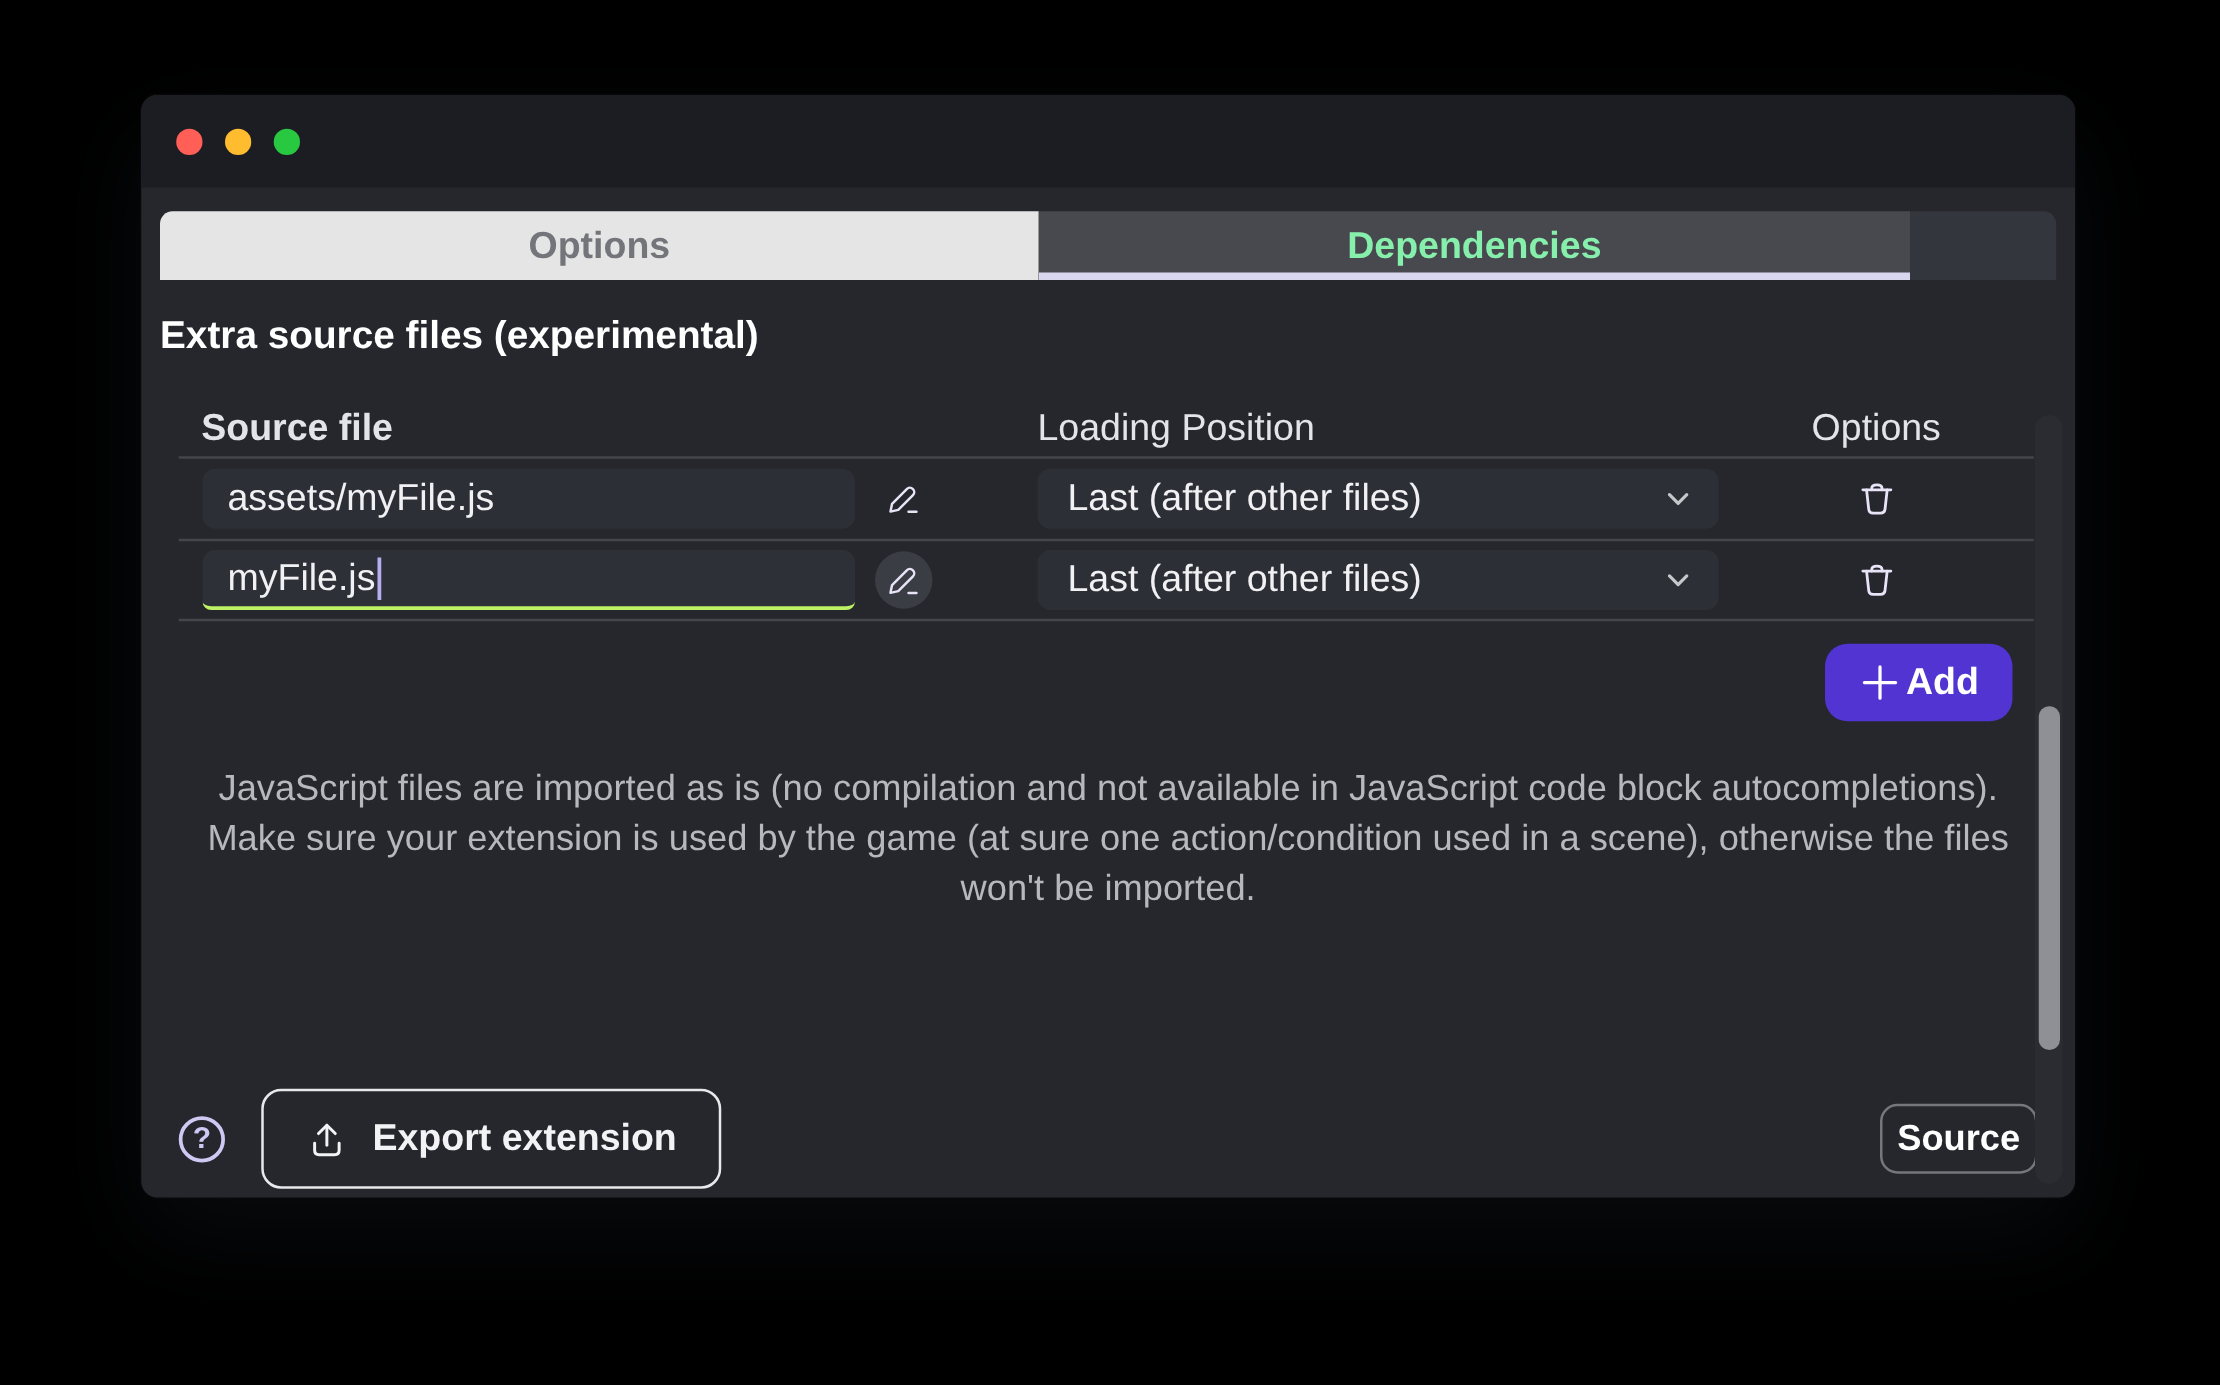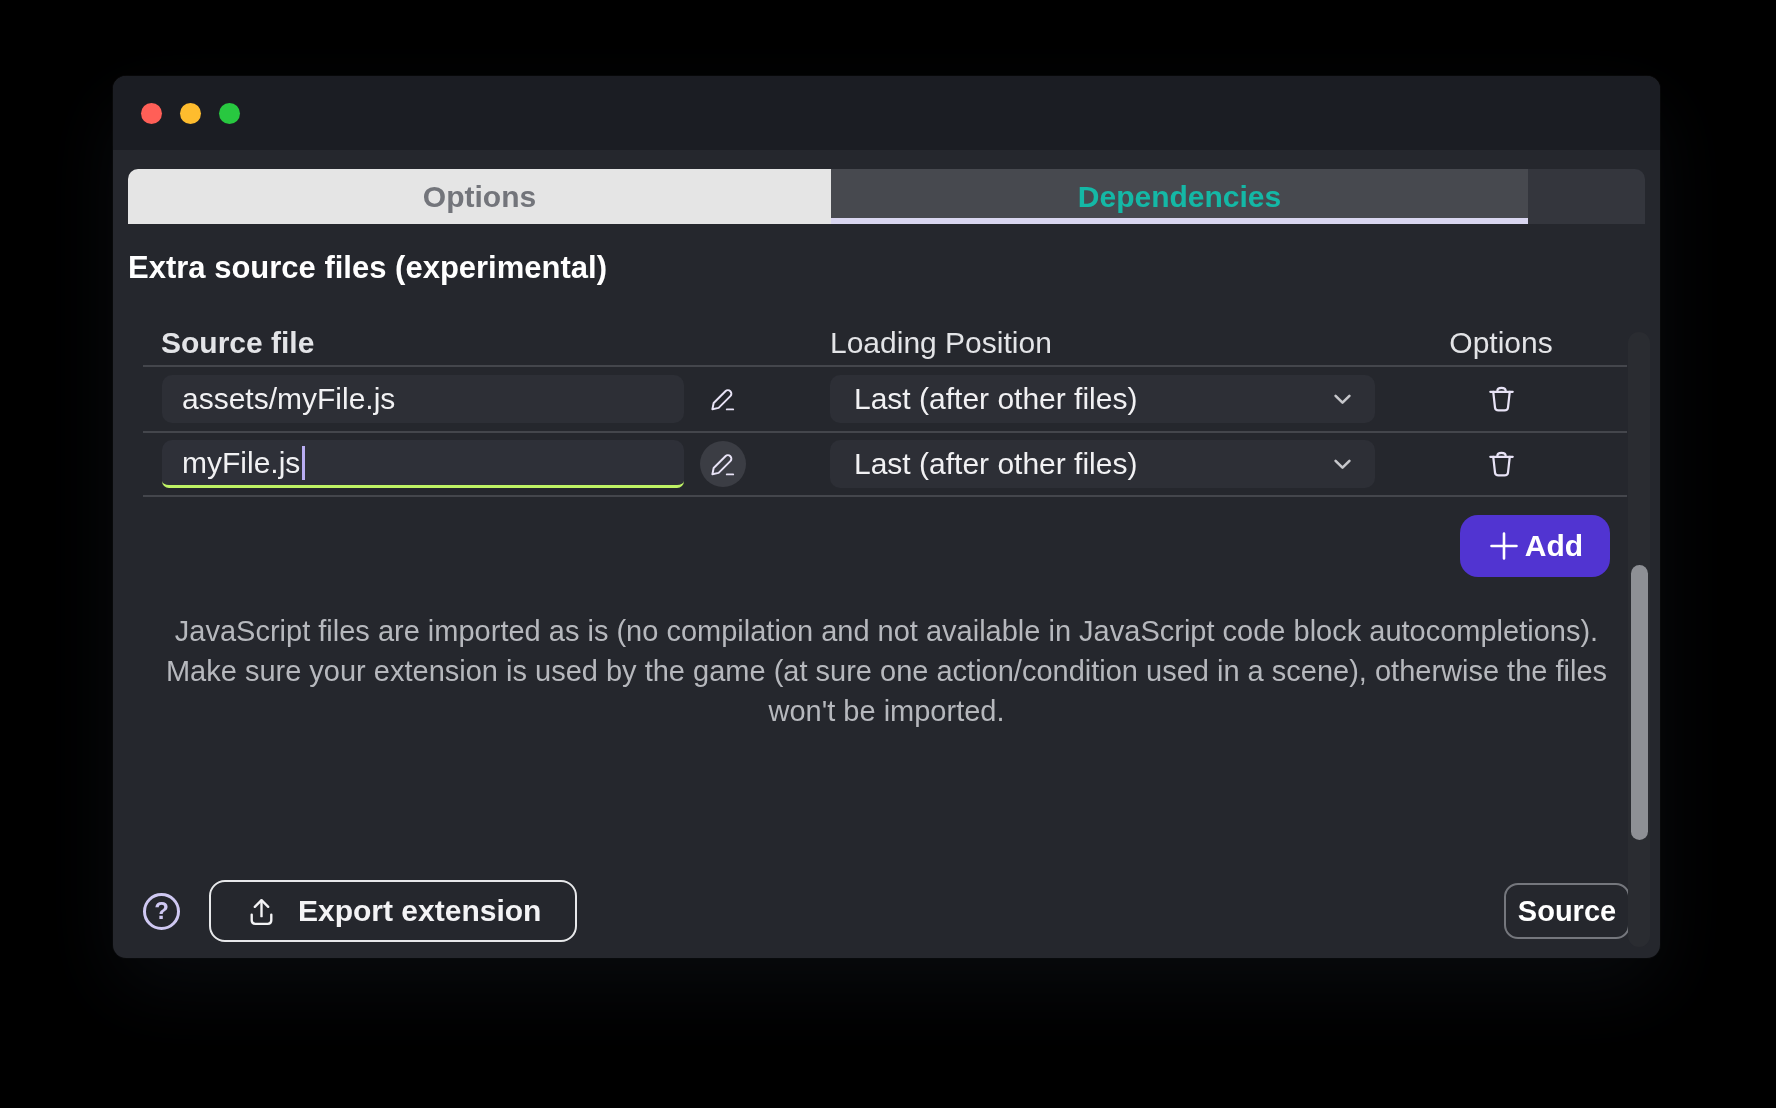--- a/index.html
+++ b/index.html
@@ -16,21 +16,21 @@
   .light { width:21px; height:21px; border-radius:50%; margin-right:18px; }
 
   .header-row { height:90px; display:flex; align-items:center; justify-content:space-between; padding:0 32px 0 15px; }
   .title { font-size:34px; font-weight:bold; color:#ffffff; }
   .close-x { width:34px; height:34px; display:flex; align-items:center; justify-content:center; color:#e9e6f6; cursor:pointer; }
 
   
   .tabs { margin:19px 15px 0; height:55px; display:flex; }
   .tab { display:flex; align-items:center; justify-content:center; font-weight:bold; font-size:30px; cursor:pointer; }
   .tab-options { width:703px; background:#e5e5e5; color:#73757b; border-radius:10px 0 0 0; }
-  .tab-deps { width:697px; background:#47494f; color:#14b8a6; box-shadow:inset 0 -6px 0 #d9d6f0; }
+  .tab-deps { width:697px; background:#47494f; color:#86efac; box-shadow:inset 0 -6px 0 #d9d6f0; }
   .tab-spacer { flex:1; background:#34363d; border-radius:0 10px 0 0; }
 
   .heading { margin:26px 15px 0; font-size:31px; font-weight:bold; color:#ffffff; }
 
   
   .table { margin:34px 33px 0 30px; width:1484px; }
   .t-grid { display:grid; grid-template-columns:545px 70px 617px 252px; align-items:center; }
   .t-header { height:45px; color:#e3e4e7; font-size:30px; }
   .h-source { padding-left:18px;font-weight:bold; }
   .h-loading { padding-left:72px; }
@@ -57,21 +57,21 @@
   .add-row { display:flex; justify-content:flex-end; margin:18px 50px 0 0; }
   .add-btn { width:150px; height:62px; border:none; border-radius:18px; background:#5134d1; color:#ffffff;
     font-family:inherit; font-weight:bold; font-size:30px; display:flex; align-items:center; justify-content:center; gap:4px; cursor:pointer; }
 
   .note { margin:34px auto 0; width:1480px; text-align:center; color:#b6b8bd; font-size:29px; line-height:40px; }
 
   
   .footer { position:absolute; left:0; right:0; bottom:16px; height:62px; display:flex; align-items:center; padding:0 30px; }
   .help-circle { width:37px; height:37px; border:3px solid #cfc8f2; border-radius:50%; color:#cfc8f2;
     font-size:24px; font-weight:bold; display:flex; align-items:center; justify-content:center; cursor:pointer; }
-  .export-btn { margin-left:29px; height:62px; padding:0 34px; background:transparent; border:2px solid #e7e8ea; border-radius:16px;
+  .export-btn { margin-left:29px; height:80px; padding:0 34px; background:transparent; border:2px solid #e7e8ea; border-radius:16px;
     color:#f3f3f5; font-family:inherit; font-weight:bold; font-size:30px; display:flex; align-items:center; gap:20px; cursor:pointer; }
   .close-btn { margin-left:auto; width:126px; height:56px; background:transparent; border:2px solid #75777d; border-radius:14px;
     color:#ffffff; font-family:inherit; font-weight:bold; font-size:29px; display:flex; align-items:center; justify-content:center; cursor:pointer; }
 
   
   .scroll-track { position:absolute; right:10px; top:256px; height:615px; width:22px; background:#2a2c31; border-radius:11px; }
   .scroll-thumb { position:absolute; right:12px; top:489px; height:275px; width:17px; background:#8e9095; border-radius:9px; cursor:pointer; }
 
   svg { display:block; }
 </style>

